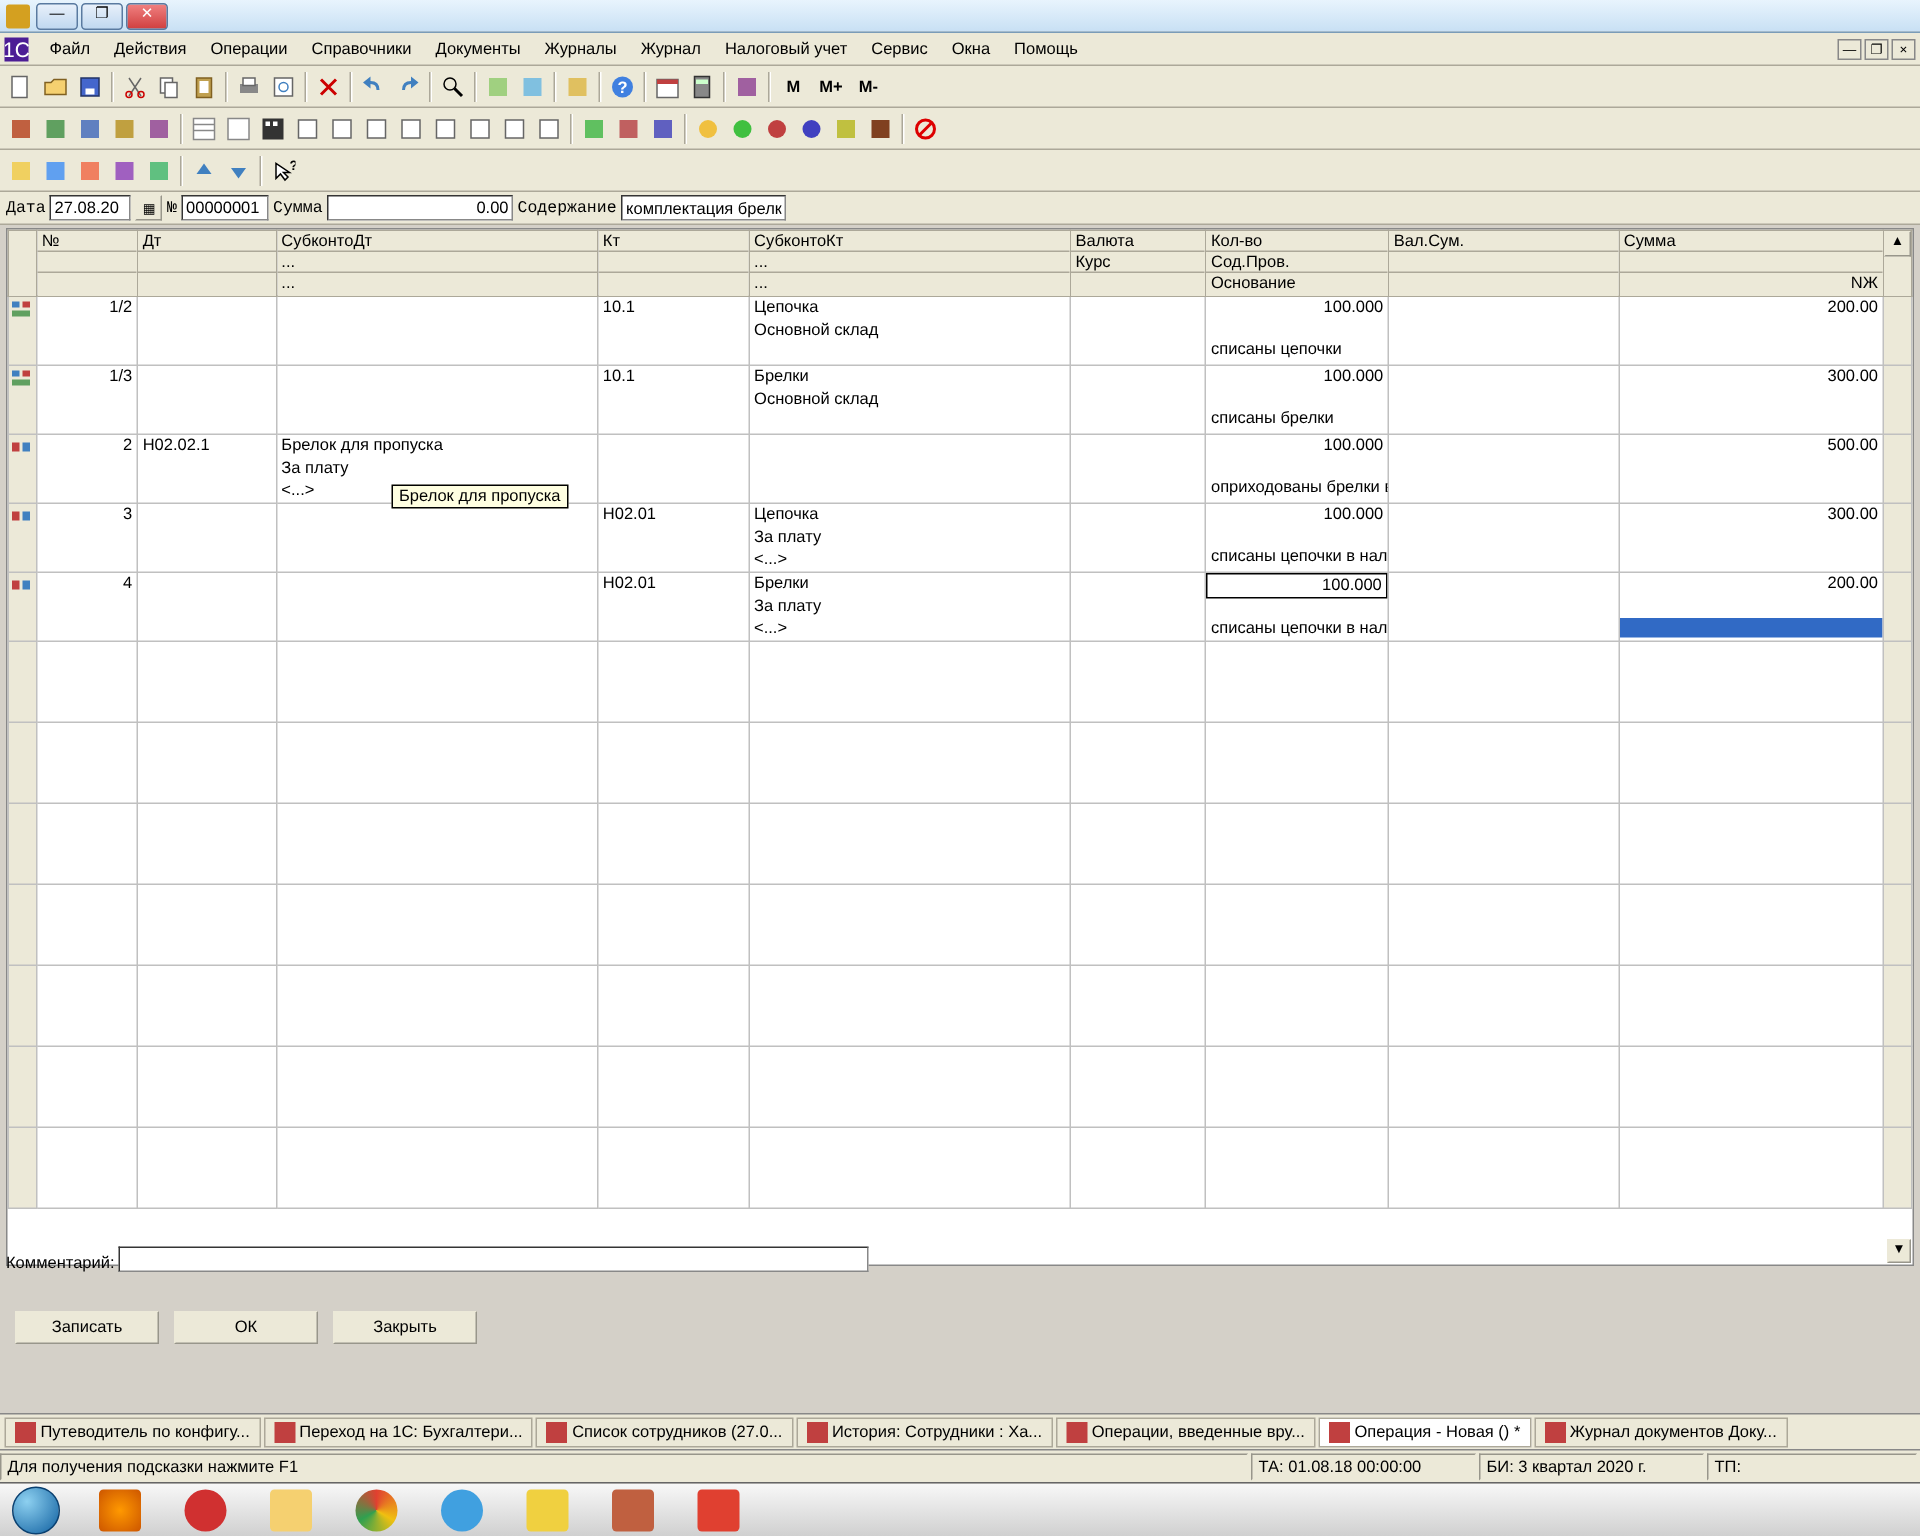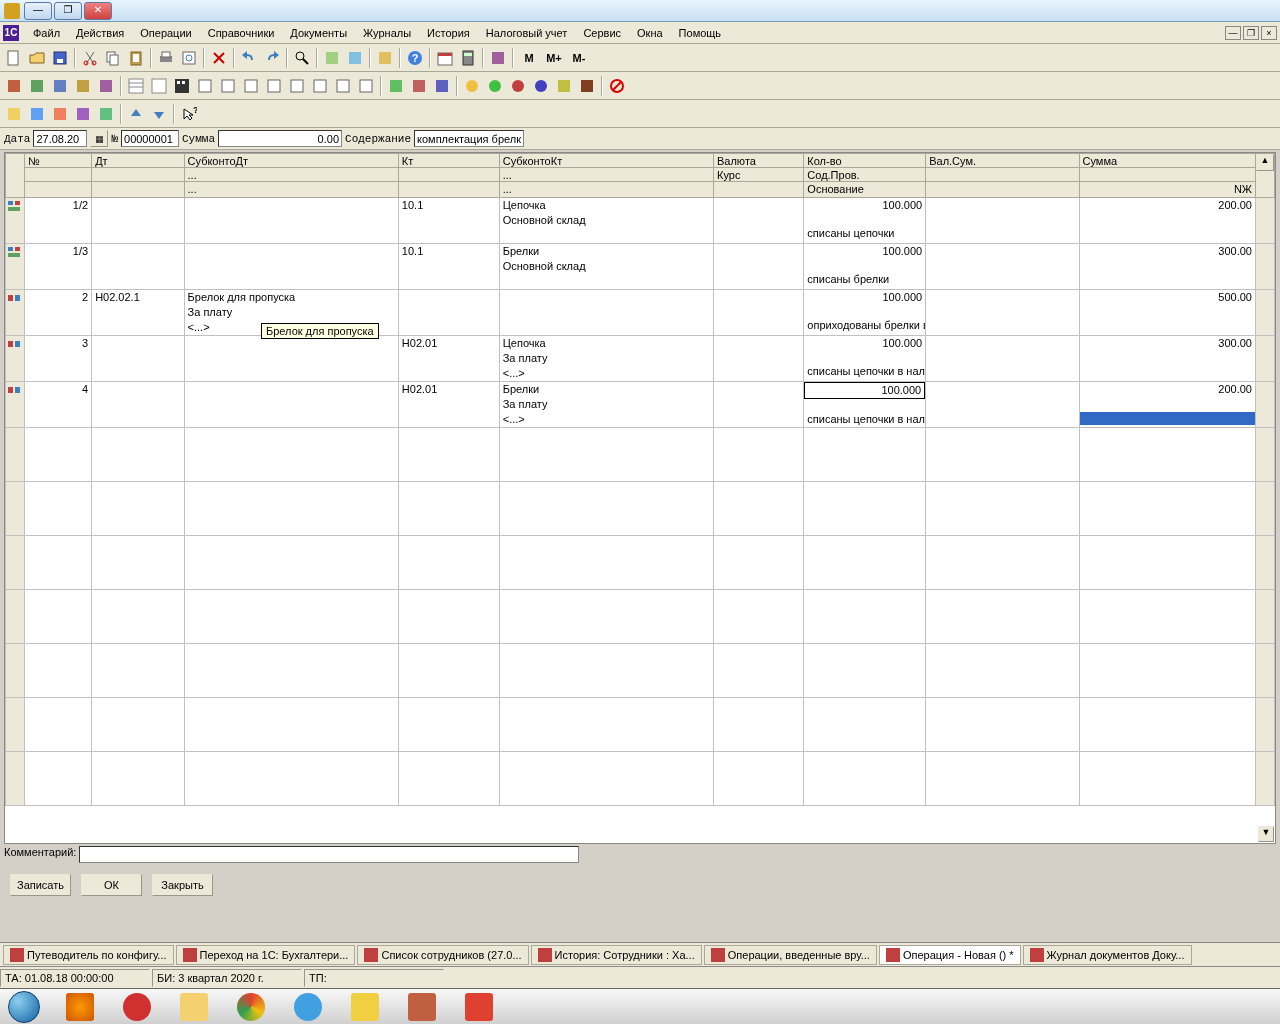--- a/index.html
+++ b/index.html
@@ -8,21 +8,21 @@
 
 .titlebar { height: 22px; background: linear-gradient(to bottom, #e8f4fd, #c8e0f4); display: flex; align-items: center; padding: 0 4px; border-bottom: 1px solid #7a9cb8; }
 .titlebar .icon { width: 16px; height: 16px; margin-right: 4px; background: #d4a020; border-radius: 2px; }
 .titlebar .title { flex: 1; color: #000; font-size: 12px; }
 .titlebar .win-buttons { display: flex; gap: 2px; }
 .titlebar .wbtn { width: 28px; height: 18px; background: linear-gradient(to bottom,#e8f0fa,#c0d8f0); border: 1px solid #5a7aa0; border-radius: 3px; text-align: center; line-height: 14px; font-size: 10px; cursor: pointer; }
 .titlebar .wbtn.close { background: linear-gradient(to bottom,#f08080,#d04040); color: #fff; }
 
 
 .menubar { height: 22px; background: #ece9d8; display: flex; align-items: center; padding: 0 3px; border-bottom: 1px solid #aca899; }
-.menubar .mdi-icon { width: 16px; height: 16px; background: #4c1d95; margin-right: 6px; display: flex; align-items: center; justify-content: center; color: #fff; font-size: 10px; font-weight: bold; }
+.menubar .mdi-icon { width: 16px; height: 16px; background: #4c1d95; margin-right: 6px; display: flex; align-items: center; justify-content: center; color: #fff; font-size: 14px; font-weight: normal; }
 .menubar .mitem { padding: 2px 8px; cursor: pointer; }
 .menubar .mdi-controls { margin-left: auto; display: flex; gap: 2px; }
 .menubar .mdi-controls .mc { width: 16px; height: 14px; border: 1px solid #888; background: #ece9d8; font-size: 9px; text-align: center; line-height: 12px; cursor: pointer; }
 
 
 .toolbar { height: 28px; background: #ece9d8; display: flex; align-items: center; padding: 1px 3px; gap: 1px; border-bottom: 1px solid #aca899; flex-wrap: nowrap; }
 .tbtn { width: 22px; height: 22px; border: 1px solid transparent; display: flex; align-items: center; justify-content: center; cursor: pointer; background: transparent; }
 .tsep { width: 2px; height: 20px; border-left: 1px solid #aca899; border-right: 1px solid #fff; margin: 0 2px; }
 .ticon { width: 16px; height: 16px; display: block; }
 
@@ -43,25 +43,25 @@
 .bodycell { padding: 1px 3px; line-height: 13px; min-height: 13px; white-space: nowrap; overflow: hidden; font-size: 11px; }
 .bodyrow { height: 42px; }
 .num { text-align: right; }
 .marker { width: 16px; background: #ece9d8; }
 .marker-ic { width: 14px; height: 14px; margin: 1px; }
 .active-cell { background: #316ac5; }
 .tooltip { position: absolute; background: #ffffe1; border: 1px solid #000; padding: 1px 4px; font-size: 11px; z-index: 100; }
 .varrow { height: 17px; background: #ece9d8; border: 1px outset #ece9d8; text-align: center; font-size: 9px; cursor: pointer; }
 
 
-.comment-row { position: absolute; left: 4px; right: 4px; bottom: 158px; height: 20px; display: flex; align-items: flex-start; gap: 3px; }
+.comment-row { position: absolute; left: 4px; right: 4px; bottom: 176px; height: 20px; display: flex; align-items: flex-end; gap: 3px; }
 .comment-row input { flex: 0 0 500px; border: 1px inset #888; height: 17px; background: #fff; }
 
 .button-row { position: absolute; left: 10px; bottom: 128px; display: flex; gap: 10px; }
-.btn { width: 61px; height: 22px; border: 1px outset #ece9d8; background: #ece9d8; cursor: pointer; font-size: 11px; }
+.btn { width: 96px; height: 22px; border: 1px outset #ece9d8; background: #ece9d8; cursor: pointer; font-size: 11px; }
 
 
 .wintabs { position: absolute; left: 0; right: 0; bottom: 58px; height: 24px; background: #ece9d8; border-top: 1px solid #888; display: flex; align-items: center; padding: 0 3px; gap: 2px; }
 .wintab { height: 20px; padding: 2px 6px; background: #ece9d8; border: 1px solid #aca899; font-size: 11px; display: flex; align-items: center; gap: 3px; cursor: pointer; max-width: 180px; overflow: hidden; white-space: nowrap; }
 .wintab.active { background: #fff; font-weight: normal; }
 .wintab .wicon { width: 14px; height: 14px; background: #c04040; flex-shrink: 0; }
 
 
 .statusbar { position: absolute; left: 0; right: 0; bottom: 36px; height: 22px; background: #ece9d8; border-top: 1px solid #888; display: flex; align-items: center; font-size: 11px; }
 .statusbar .scell { border: 1px inset #ece9d8; padding: 1px 4px; height: 18px; line-height: 15px; margin-right: 2px; }
@@ -104,21 +104,21 @@
 </div>
 
 <div class="menubar">
   <div class="mdi-icon">1C</div>
   <div class="mitem">Файл</div>
   <div class="mitem">Действия</div>
   <div class="mitem">Операции</div>
   <div class="mitem">Справочники</div>
   <div class="mitem">Документы</div>
   <div class="mitem">Журналы</div>
-  <div class="mitem">История</div>
+  <div class="mitem">Журнал</div>
   <div class="mitem">Налоговый учет</div>
   <div class="mitem">Сервис</div>
   <div class="mitem">Окна</div>
   <div class="mitem">Помощь</div>
   <div class="mdi-controls">
     <div class="mc">—</div>
     <div class="mc">❐</div>
     <div class="mc">×</div>
   </div>
 </div>
@@ -870,20 +870,21 @@
       <div class="wicon"></div>
       <span>Операция - Новая () *</span>
     </div>
     <div class="wintab">
       <div class="wicon"></div>
       <span>Журнал документов  Доку...</span>
     </div>
   </div>
 
 <div class="statusbar">
+  <div class="scell" style="flex:1">Для получения подсказки нажмите F1</div>
   <div class="scell" style="width:150px">ТА: 01.08.18  00:00:00</div>
   <div class="scell" style="width:150px">БИ: 3 квартал 2020 г.</div>
   <div class="scell" style="width:140px">ТП:</div>
 </div>
 
 <div class="taskbar">
   <div class="start-orb">
       <div class="orb"></div>
     </div>
   <div class="tasks">

